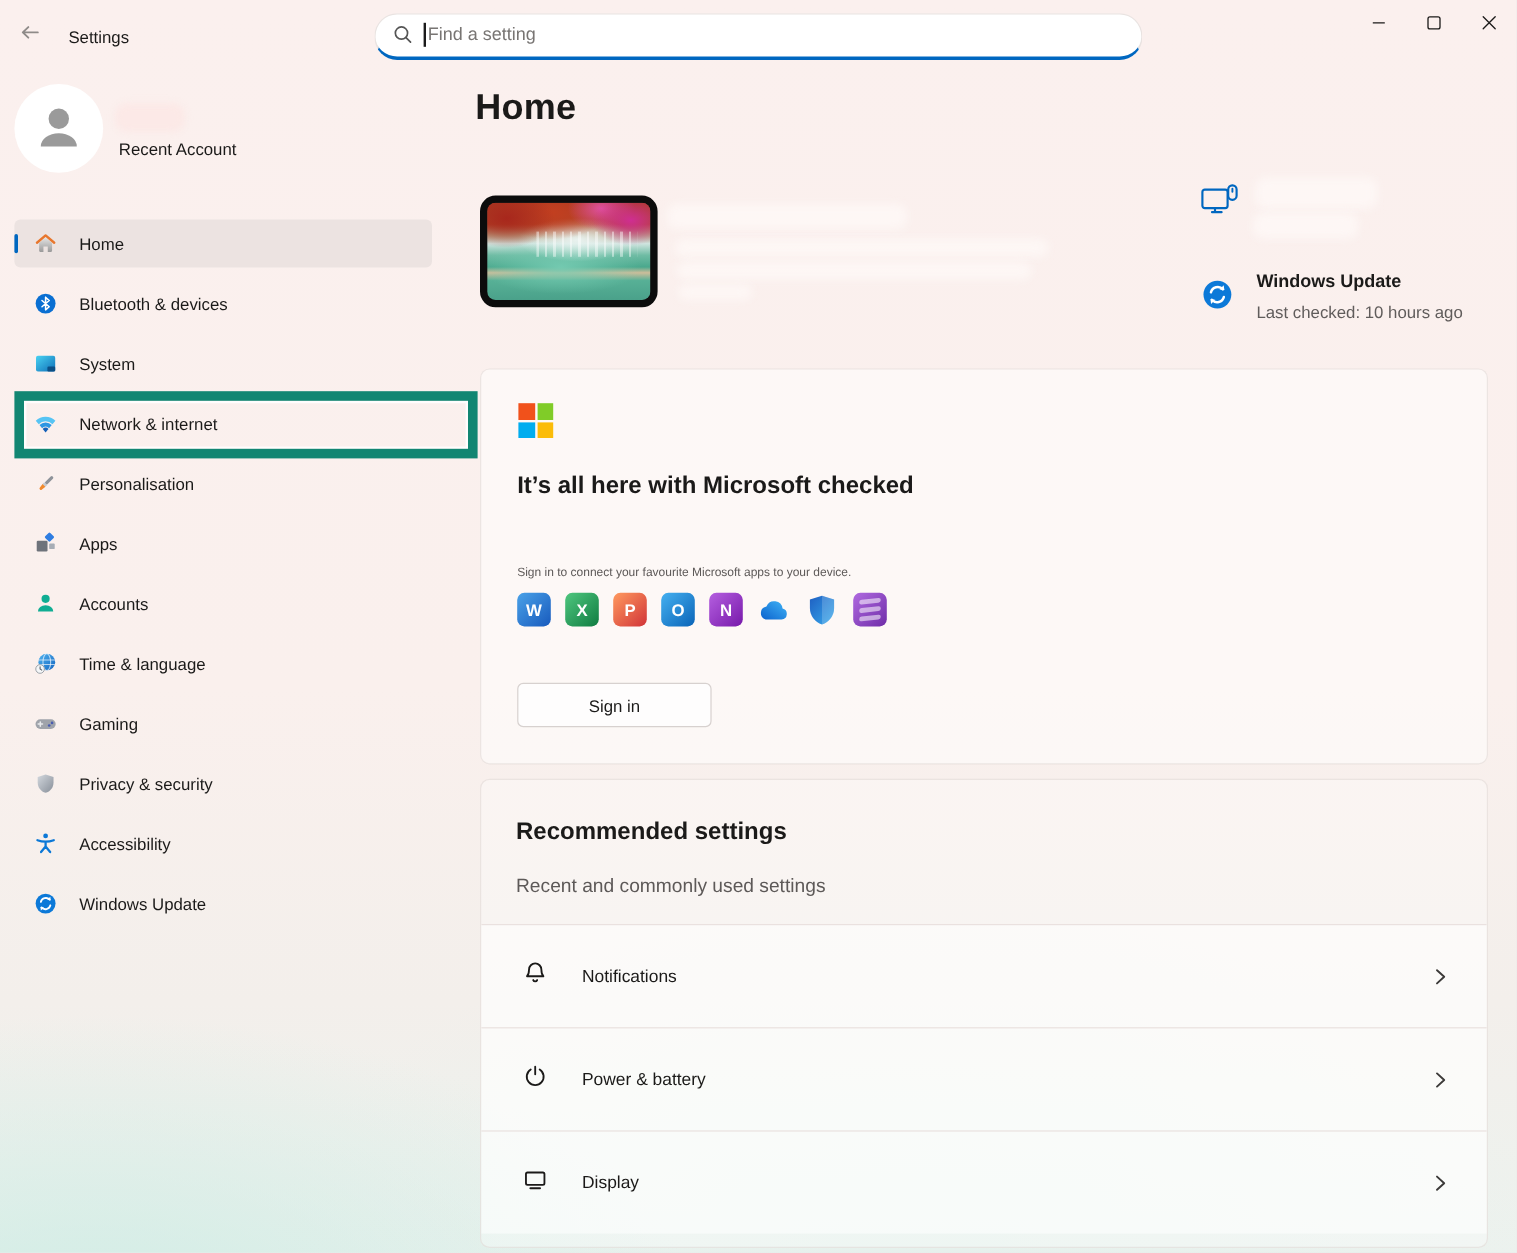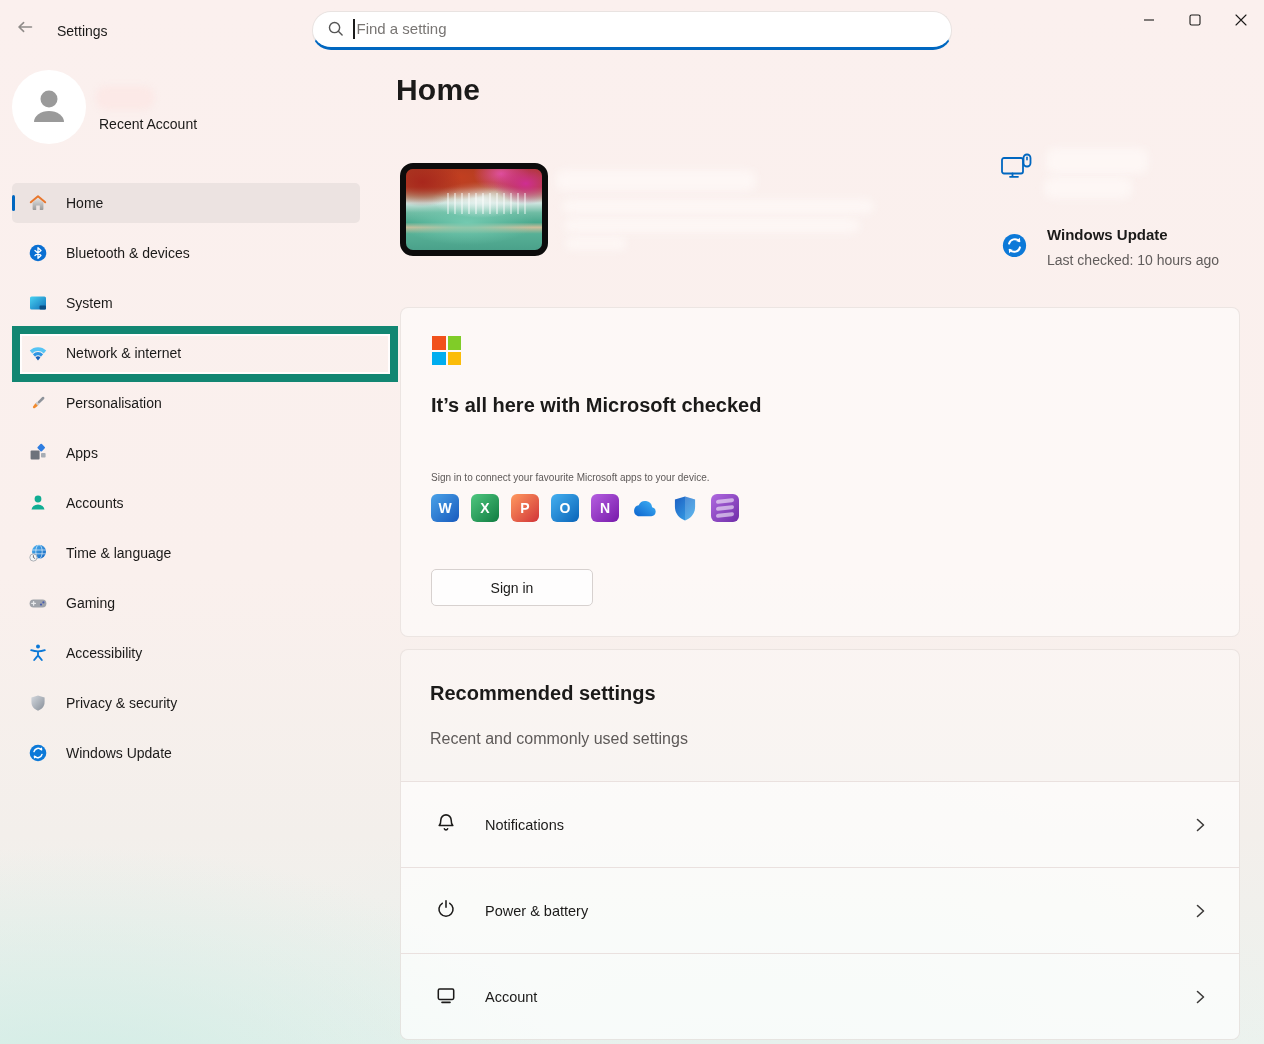--- a/index.html
+++ b/index.html
@@ -96,21 +96,21 @@
   .ic-m365{ background:linear-gradient(135deg,#b06ae0 0%,#6f2da8 100%); position:relative; overflow:hidden; }
   .ic-m365 i{ position:absolute; left:5px; right:5px; height:4px; border-radius:2px; background:rgba(255,255,255,.55); transform:skewY(-6deg); }
   .signin-btn{
     position:absolute; left:30px; top:261px; width:162px; height:37px;
     background:#fefdfd; border:1px solid #d7d1cf; border-radius:5px;
     display:flex; align-items:center; justify-content:center;
     font-size:14px; color:#1b1a19; font-family:inherit;
   }
   .rec-title{ position:absolute; left:29px; top:32px; font-size:20px; font-weight:700; }
   .rec-sub{ position:absolute; left:29px; top:80px; font-size:16px; color:#5d5958; }
-  .rec-list{ position:absolute; left:0; right:0; top:131px;text-align:center; }
+  .rec-list{ position:absolute; left:0; right:0; top:120px;text-align:center; }
   .rec-row{ height:86px; display:flex; align-items:center; padding:0 34px; background:rgba(255,255,255,.55); border-top:1px solid #eae1df; }
   .rec-label{ margin-left:28px; font-size:14.5px; }
   .rec-chev{ margin-left:auto; display:flex; }
 </style>
 </head>
 <body>
 
 <div id="app">
 
   <div class="titlebar">
@@ -281,40 +281,40 @@
           <circle cx="13" cy="11.6" r="1.1" fill="#4a5db0"></circle>
               <circle cx="15.4" cy="9.4" r="1.1" fill="#4a5db0"></circle>
             </svg>
         </span>
         <span class="nav-label">Gaming</span>
       </div>
 
       <div class="nav-item">
         <span class="nav-ic">
           <svg width="20" height="20" viewBox="0 0 20 20">
-          <circle cx="10" cy="3.6" r="2" fill="#0b78d7"></circle>
-          <path d="M3.2 7.2 q6.8 2.4 13.6 0 M10 9 v3.4 M10 12.4 l-3.8 4.6 M10 12.4 l3.8 4.6" fill="none" stroke="#0b78d7" stroke-width="1.9" stroke-linecap="round" stroke-linejoin="round"></path>
-            </svg>
-        </span>
-        <span class="nav-label">Accessibility</span>
-      </div>
-
-      <div class="nav-item">
-        <span class="nav-ic">
-          <svg width="20" height="20" viewBox="0 0 20 20">
               <defs>
                 <linearGradient id="gp" x1="0" y1="0" x2="1" y2="1">
                   <stop offset="0" stop-color="#d3d8de"></stop>
                   <stop offset="1" stop-color="#878e98"></stop>
                 </linearGradient>
               </defs>
           <path d="M10 2.4 L16.6 4.4 V8.8 C16.6 13.4 13.9 16.4 10 17.7 C6.1 16.4 3.4 13.4 3.4 8.8 V4.4 Z" fill="url(#gp)"></path>
             </svg>
         </span>
         <span class="nav-label">Privacy &amp; security</span>
+      </div>
+
+      <div class="nav-item">
+        <span class="nav-ic">
+          <svg width="20" height="20" viewBox="0 0 20 20">
+          <circle cx="10" cy="3.6" r="2" fill="#0b78d7"></circle>
+          <path d="M3.2 7.2 q6.8 2.4 13.6 0 M10 9 v3.4 M10 12.4 l-3.8 4.6 M10 12.4 l3.8 4.6" fill="none" stroke="#0b78d7" stroke-width="1.9" stroke-linecap="round" stroke-linejoin="round"></path>
+            </svg>
+        </span>
+        <span class="nav-label">Accessibility</span>
       </div>
 
       <div class="nav-item">
         <span class="nav-ic">
           <svg width="20" height="20" viewBox="0 0 20 20">
           <circle cx="10" cy="10" r="8.3" fill="#0c79d8"></circle>
           <path d="M6 8.6 A4.3 4.3 0 0 1 13.4 6.8" fill="none" stroke="#fff" stroke-width="1.5" stroke-linecap="round"></path>
           <path d="M13.9 4.2 l.4 3 -3-.4 Z" fill="#fff"></path>
           <path d="M14 11.4 A4.3 4.3 0 0 1 6.6 13.2" fill="none" stroke="#fff" stroke-width="1.5" stroke-linecap="round"></path>
           <path d="M6.1 15.8 l-.4-3 3 .4 Z" fill="#fff"></path>
@@ -457,21 +457,21 @@
           </span>
         </div>
 
         <div class="rec-row">
           <span>
             <svg width="22" height="22" viewBox="0 0 20 20">
               <rect x="3" y="4.6" width="14" height="9.4" rx="1.2" fill="none" stroke="#1b1a19" stroke-width="1.4"></rect>
               <path d="M6.4 16.6 h7.2" stroke="#1b1a19" stroke-width="1.6" stroke-linecap="round"></path>
             </svg>
           </span>
-          <span class="rec-label">Account</span>
+          <span class="rec-label">Display</span>
           <span class="rec-chev">
             <svg width="9" height="14" viewBox="0 0 9 14">
                 <path d="M1.5 1.5 L7.5 7 1.5 12.5" fill="none" stroke="#3c3a39" stroke-width="1.6" stroke-linecap="round" stroke-linejoin="round"></path>
               </svg>
           </span>
         </div>
 
       </div>
     </div>
   </div>

